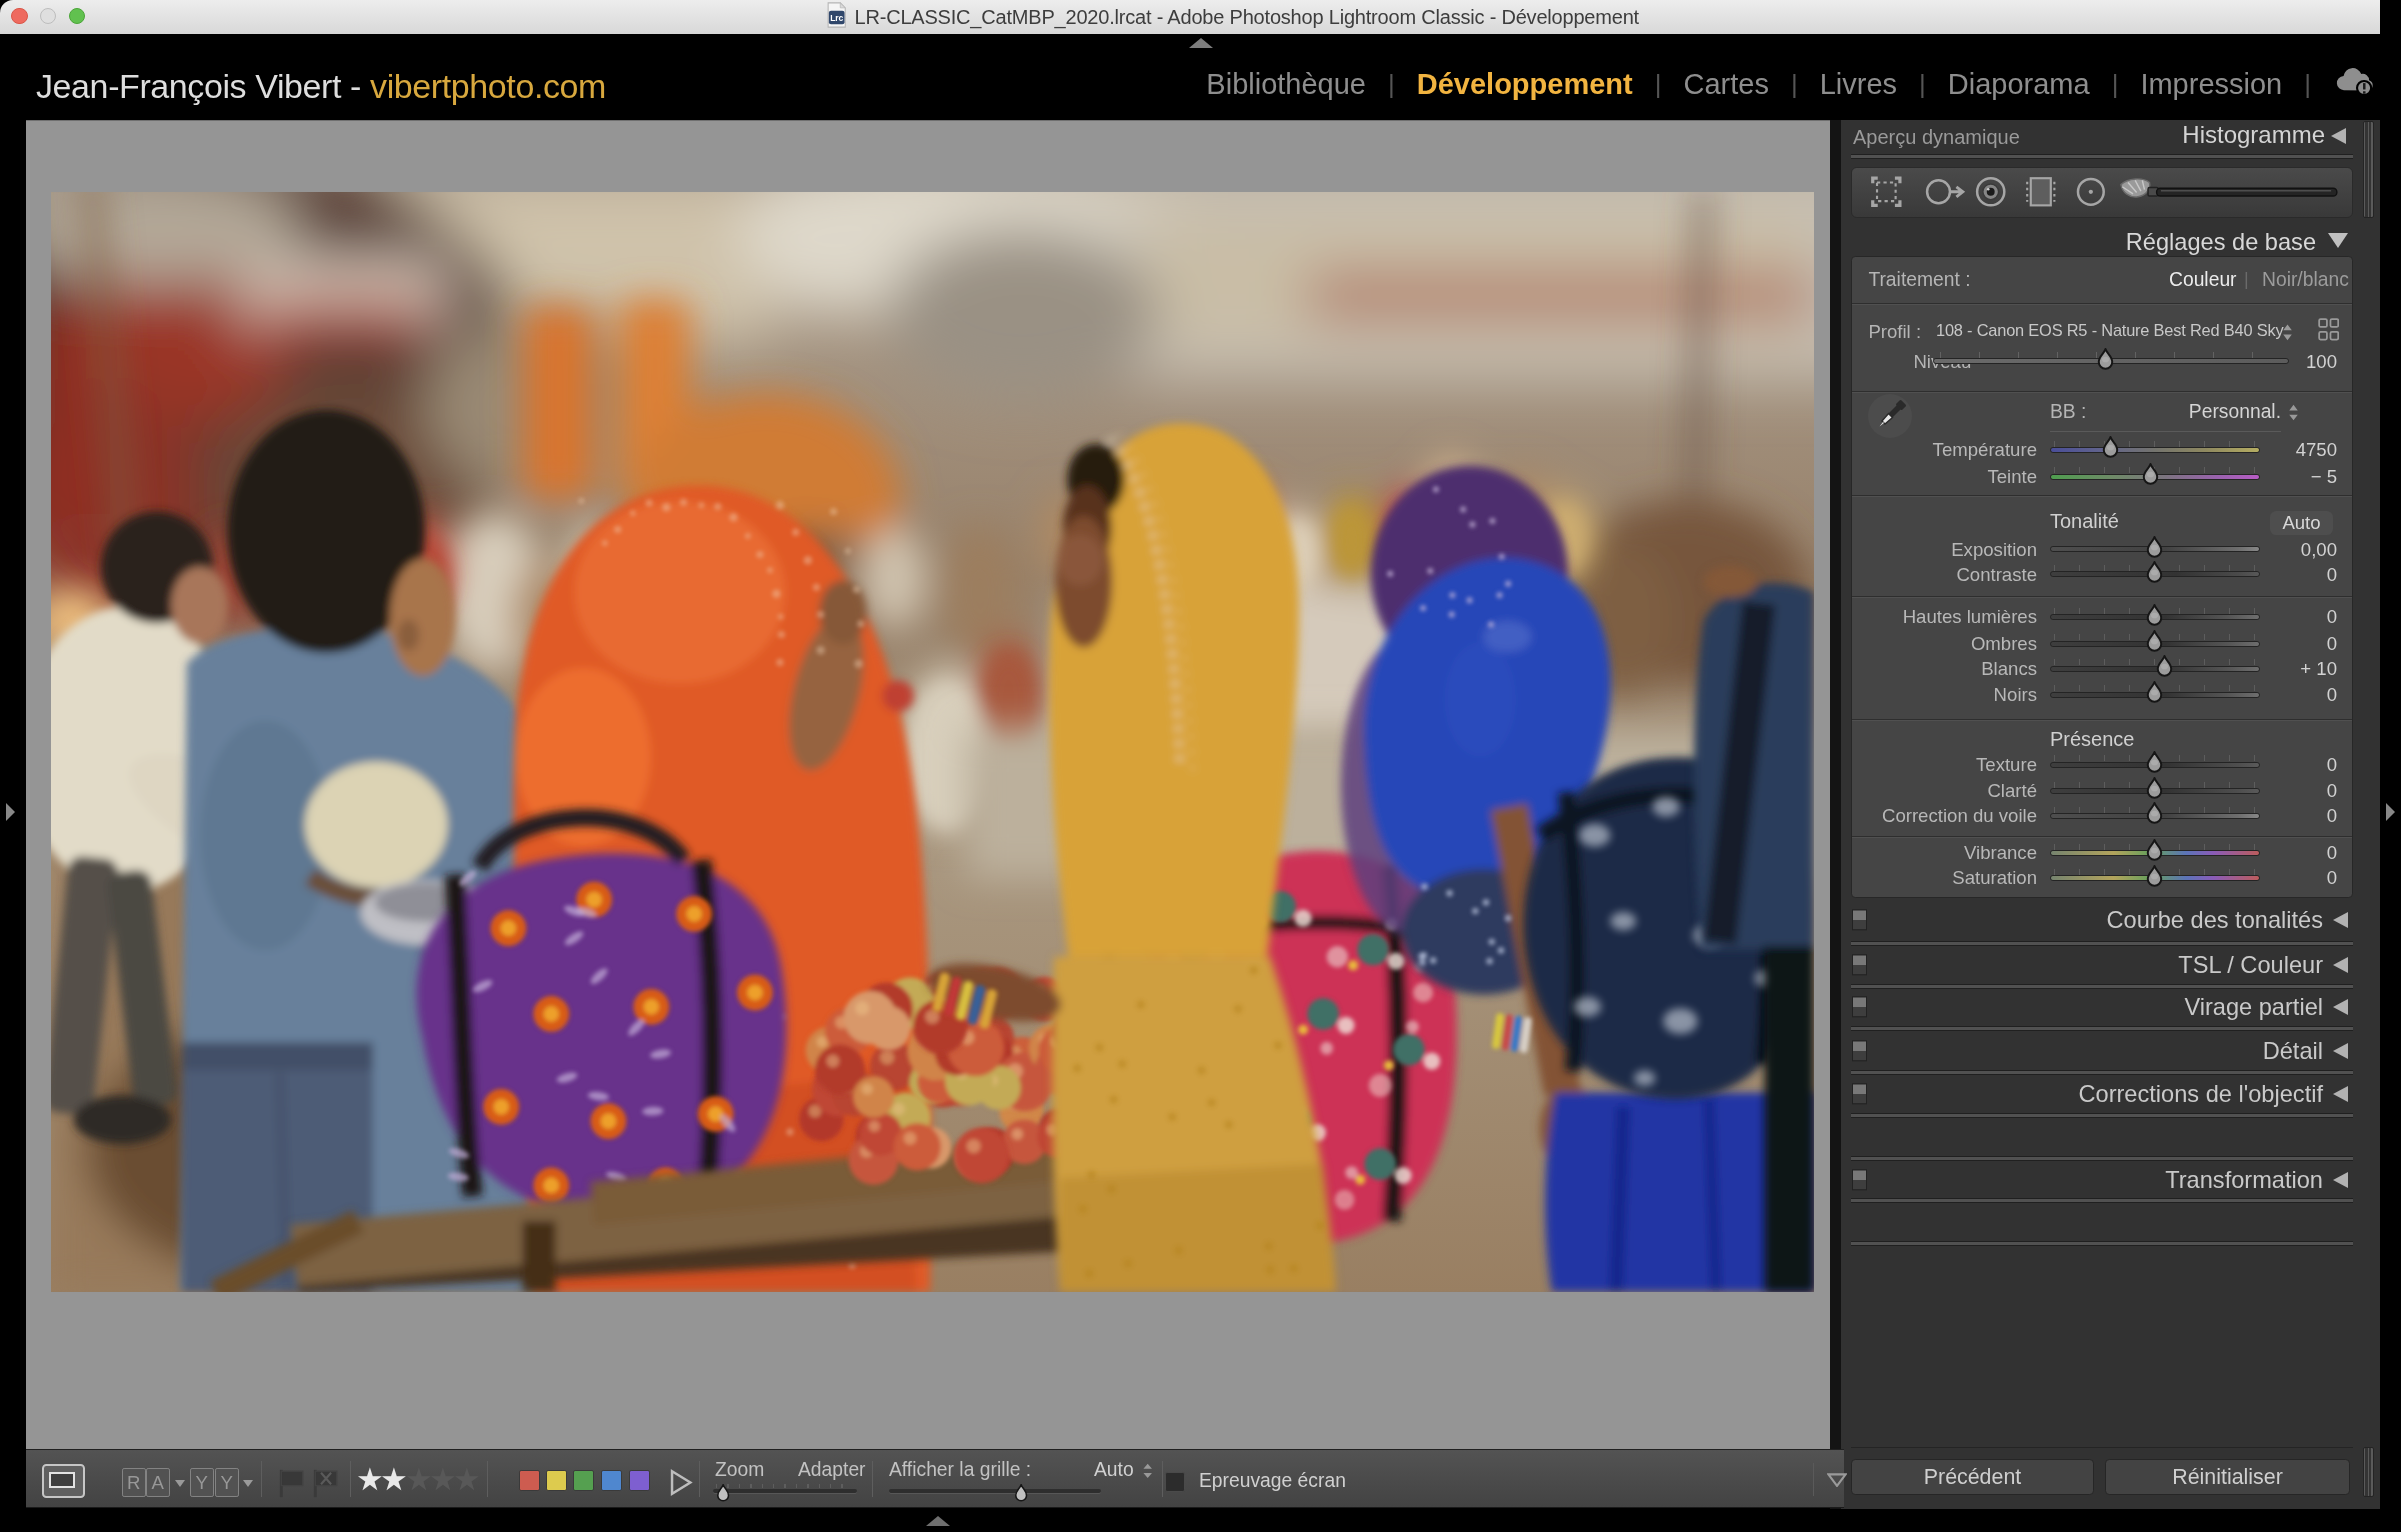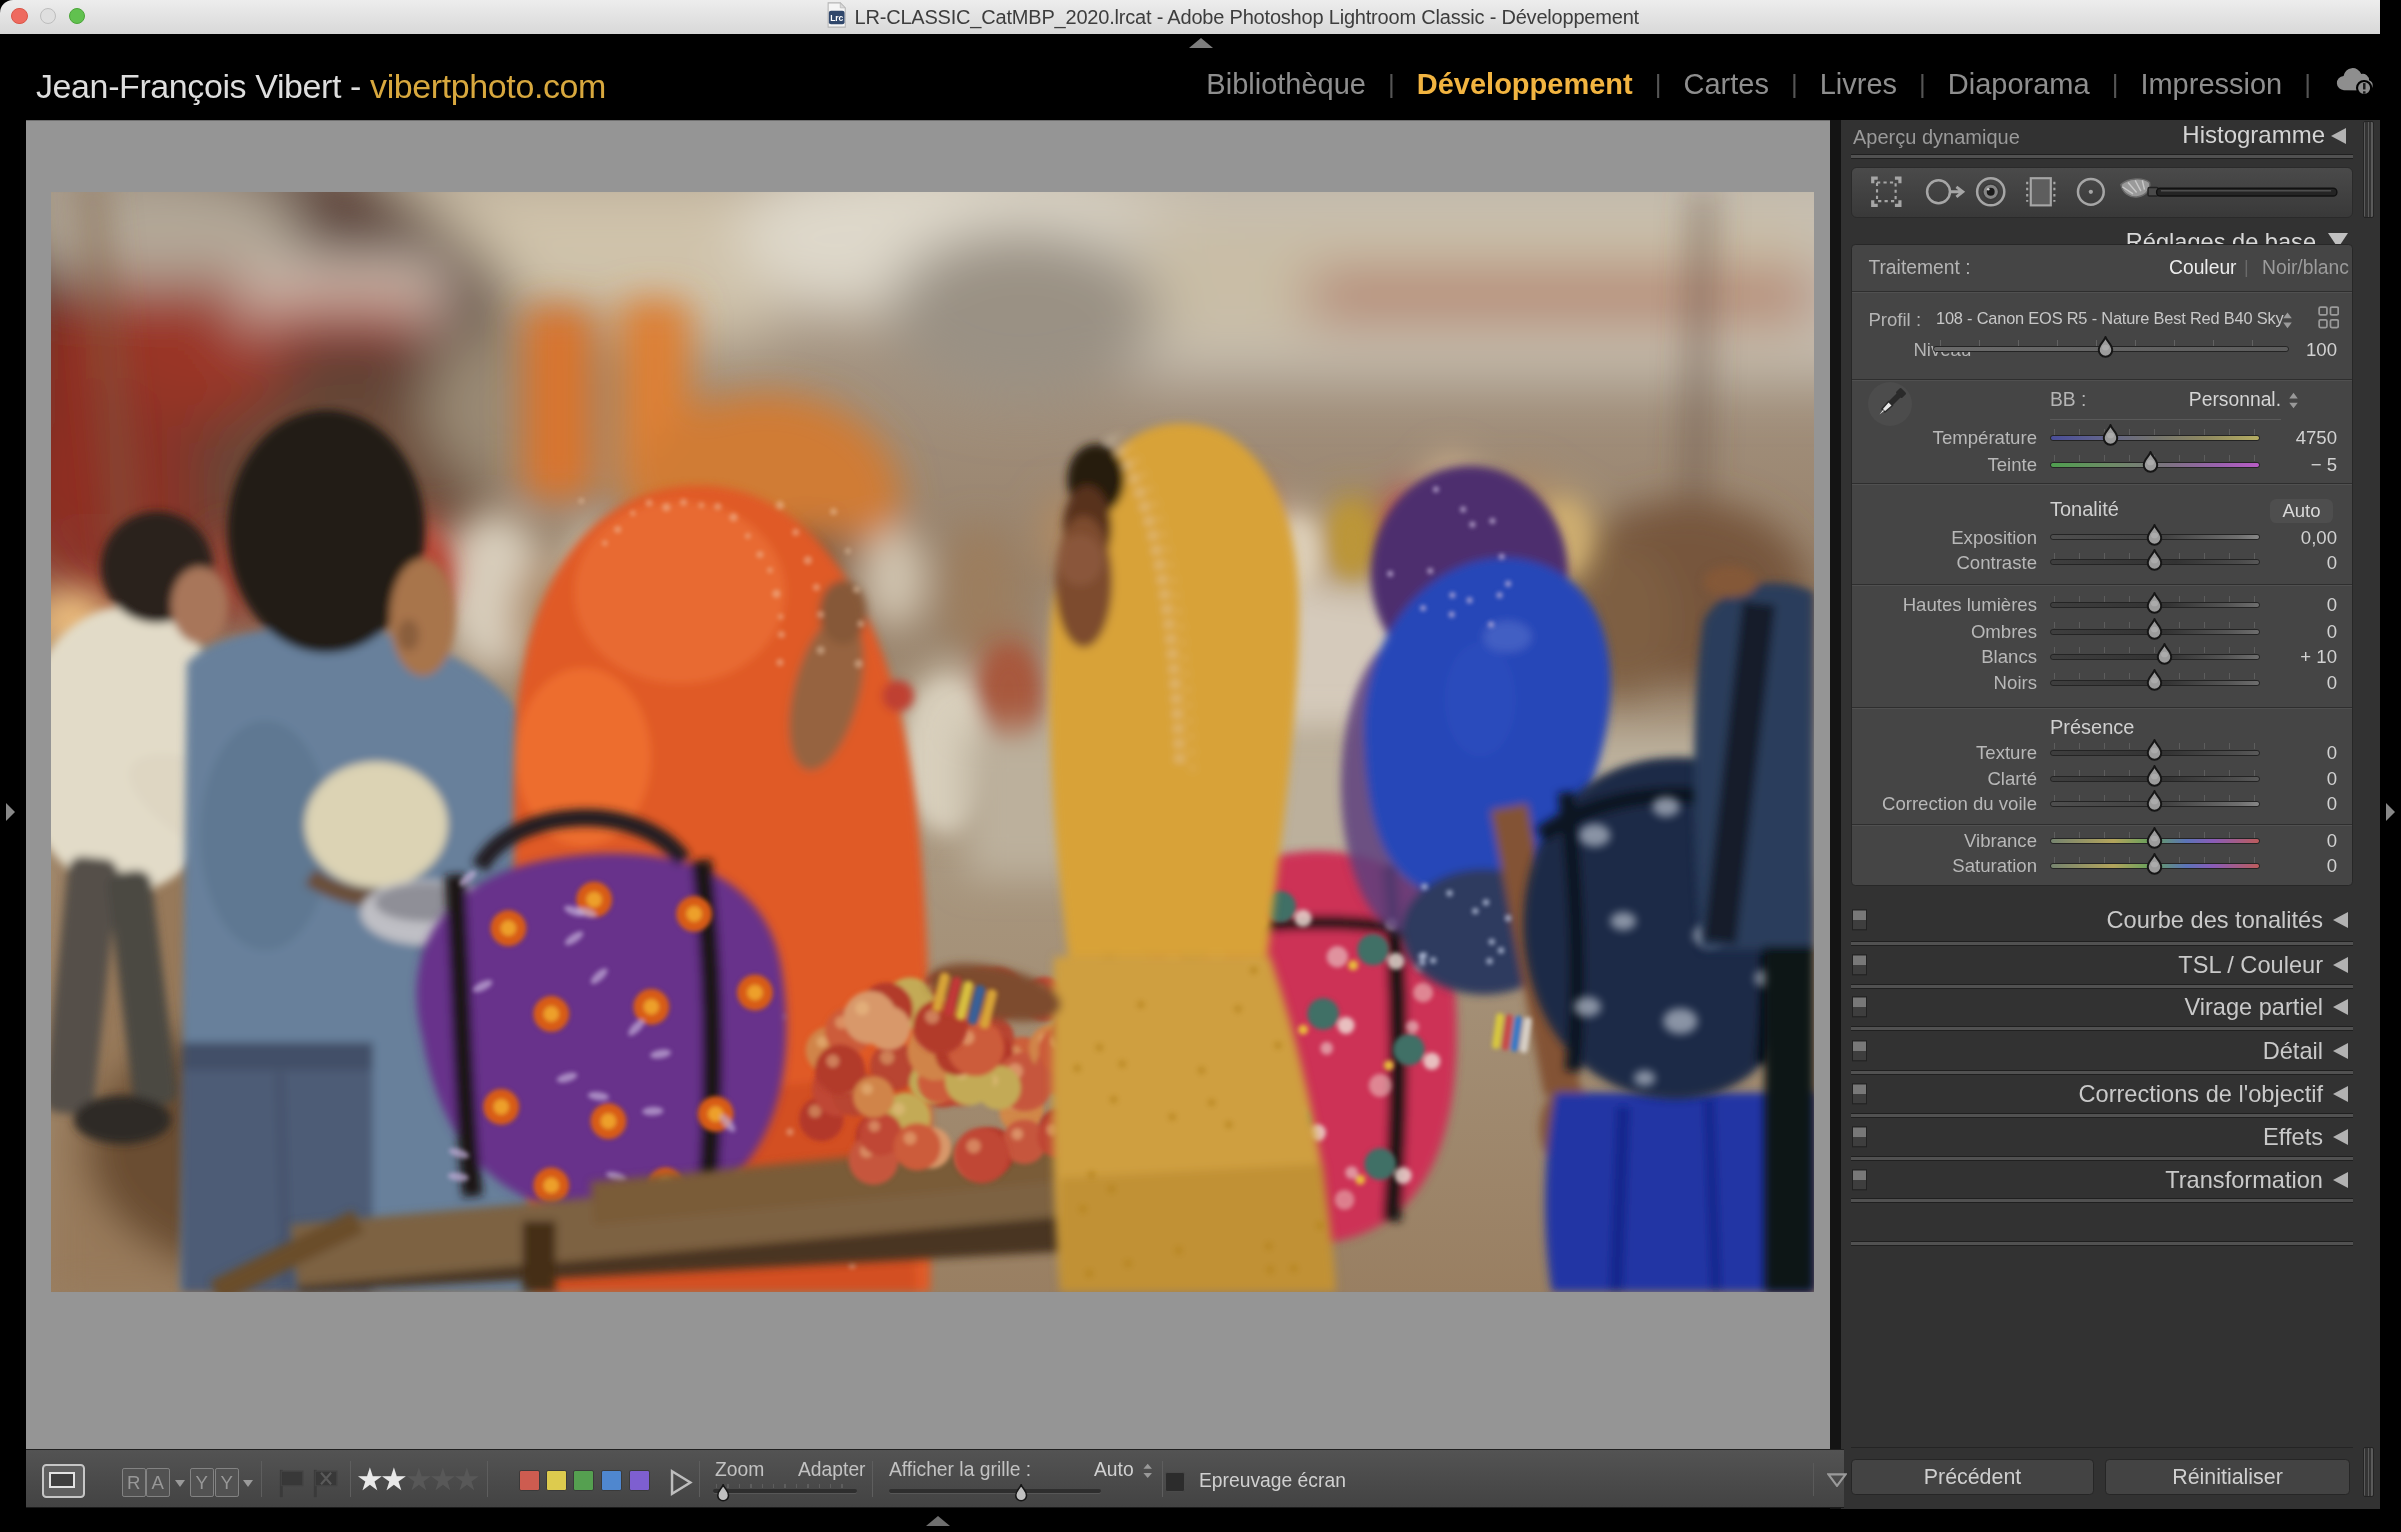--- a/index.html
+++ b/index.html
@@ -64,21 +64,21 @@
   .tri-l { width:0; height:0; border-top:8.6px solid transparent;
     border-bottom:8.6px solid transparent; border-right:15.7px solid #b2b2b2; }
   .tri-d { width:0; height:0; border-left:10.7px solid transparent;
     border-right:10.7px solid transparent; border-top:15px solid #c0c0c0; }
   .groove { width:502px; height:5.7px;
     background:linear-gradient(#202020 0 1.4px, #515151 1.4px 3.6px, #202020 3.6px 5px, transparent 5px); }
 
   #toolstrip { left:10px; top:47px; width:502px; height:51px;
     background:linear-gradient(#4a4a4a,#393939);
     border:1.4px solid #2a2a2a; border-radius:5.7px; }
-  #bigbox { left:10px; top:124px; width:502px; height:642px; background:#454545;
+  #bigbox { left:10px; top:136px; width:502px; height:642px; background:#454545;
     border:0.7px solid #272727; border-radius:4.3px; }
   .divl { left:0; width:500px; height:1.4px; background:#2e2e2e; box-shadow:0 0.7px 0 #565656; }
   .track { width:210px; height:5.7px; border-radius:2.9px; border:0.7px solid #242424; }
   .ticks { height:5.7px;
     background:repeating-linear-gradient(90deg,#5d5d5d 0 1.4px,transparent 1.4px 25px); }
 
   .band { left:0; width:539px; }
   .band .bt { position:absolute; right:57px; top:50%; transform:translateY(-50%);
     font-size:23.6px; color:#c9c9c9; white-space:nowrap; }
   .band .tri-l { position:absolute; right:32px; top:50%; transform:translateY(-50%); }
@@ -940,25 +940,20 @@
         <i class="tri-l"></i>
         <b class="tog"></b>
       </div>
     <div class="abs groove" style="left:10px; top:950px;"></div>
     <div class="abs band" style="top:954px; height:39px;">
         <span class="bt">Corrections de l'objectif</span>
         <i class="tri-l"></i>
         <b class="tog"></b>
       </div>
     <div class="abs groove" style="left:10px; top:993px;"></div>
-    <div class="abs band" style="top:997px; height:39px;">
-        <span class="bt">Effets</span>
-        <i class="tri-l"></i>
-        <b class="tog"></b>
-      </div>
     <div class="abs groove" style="left:10px; top:1036px;"></div>
     <div class="abs band" style="top:1041px; height:37px;">
         <span class="bt">Transformation</span>
         <i class="tri-l"></i>
         <b class="tog"></b>
       </div>
     <div class="abs groove" style="left:10px; top:1078px;"></div>
     <div class="abs groove" style="left:10px; top:1121px;"></div>
 
     <div class="abs" style="left:10px; top:1327px; width:502px; height:1.4px; background:#242424;"></div>

